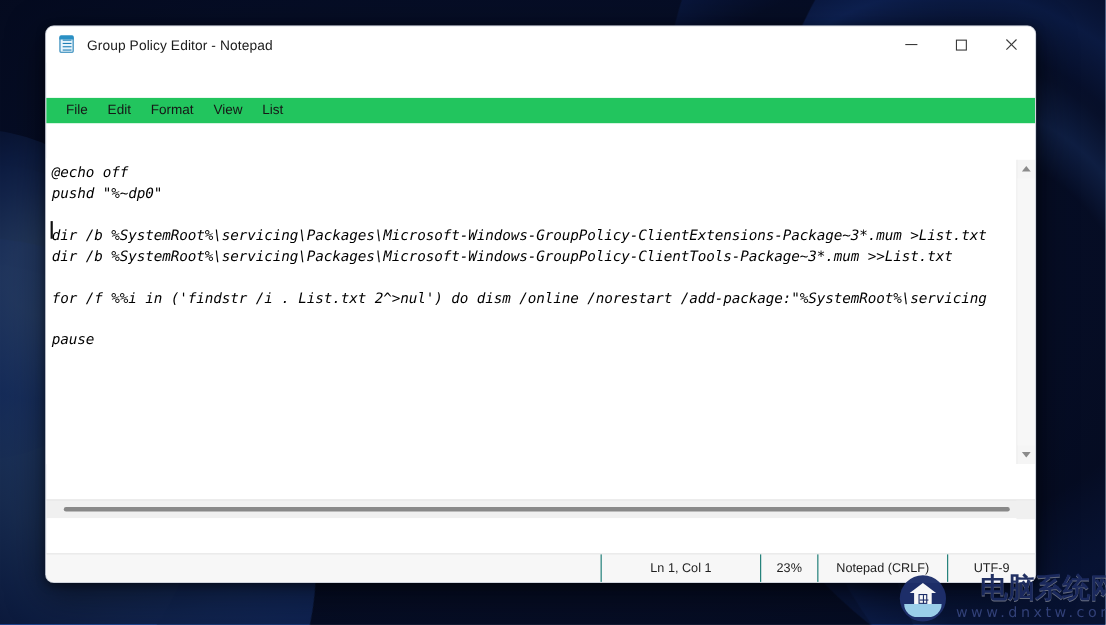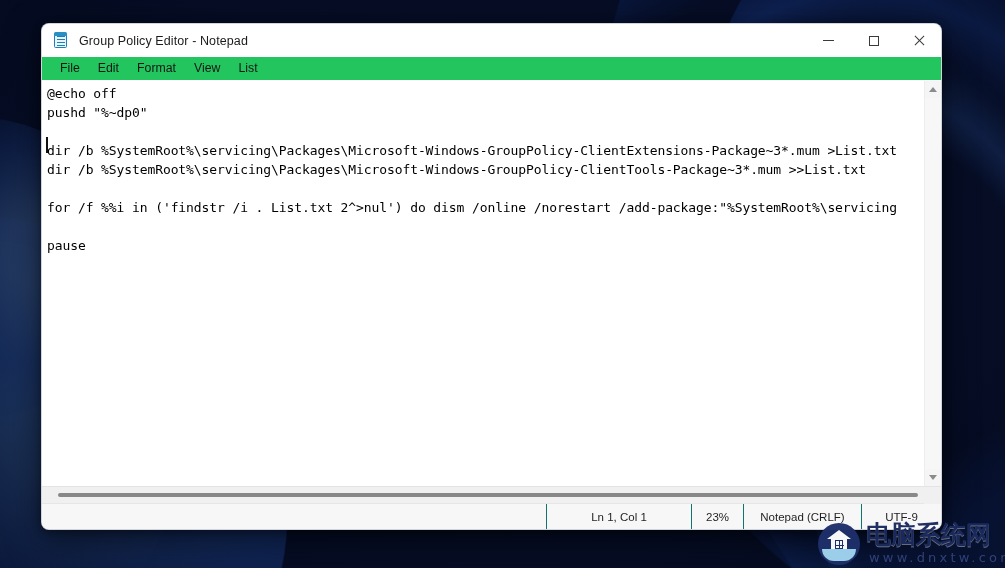--- a/index.html
+++ b/index.html
@@ -121,20 +121,21 @@
     top: 23px;
     width: 901px;
     height: 507px;
     background: #ffffff;
     border-radius: 8px 8px 8px 8px;
     box-shadow: 0 10px 34px rgba(0,0,0,0.52), 0 2px 8px rgba(0,0,0,0.4);
     overflow: hidden;
     display: flex;
     flex-direction: column;
     border: 1px solid rgba(150,160,180,0.45);
+    gap: 32px;
   }
 
   
   #title-bar {
     height: 33px;
     background: #ffffff;
     display: flex;
     align-items: center;
     flex: 0 0 auto;
     position: relative;
@@ -227,20 +228,21 @@
   }
 
   
   #editor-area {
     flex: 1 1 auto;
     position: relative;
     background: #ffffff;
     display: flex;
     overflow: hidden;
     border-top: 1px solid #ffffff;
+    font-style: italic;
   }
   #text-region {
     flex: 1 1 auto;
     position: relative;
     overflow: hidden;
     background: #ffffff;
   }
   #caret {
     position: absolute;
     left: 4px;
@@ -346,20 +348,21 @@
   #watermark {
     position: absolute;
     left: 818px;
     top: 518px;
     width: 187px;
     height: 50px;
     display: flex;
     align-items: center;
     pointer-events: none;
     opacity: 0.97;
+    text-align: right;
   }
   #wm-house {
     width: 46px; height: 44px;
     position: relative;
     flex: 0 0 auto;
   }
   #wm-house .circle {
     position: absolute;
     left: 0; top: 2px;
     width: 42px; height: 42px;

